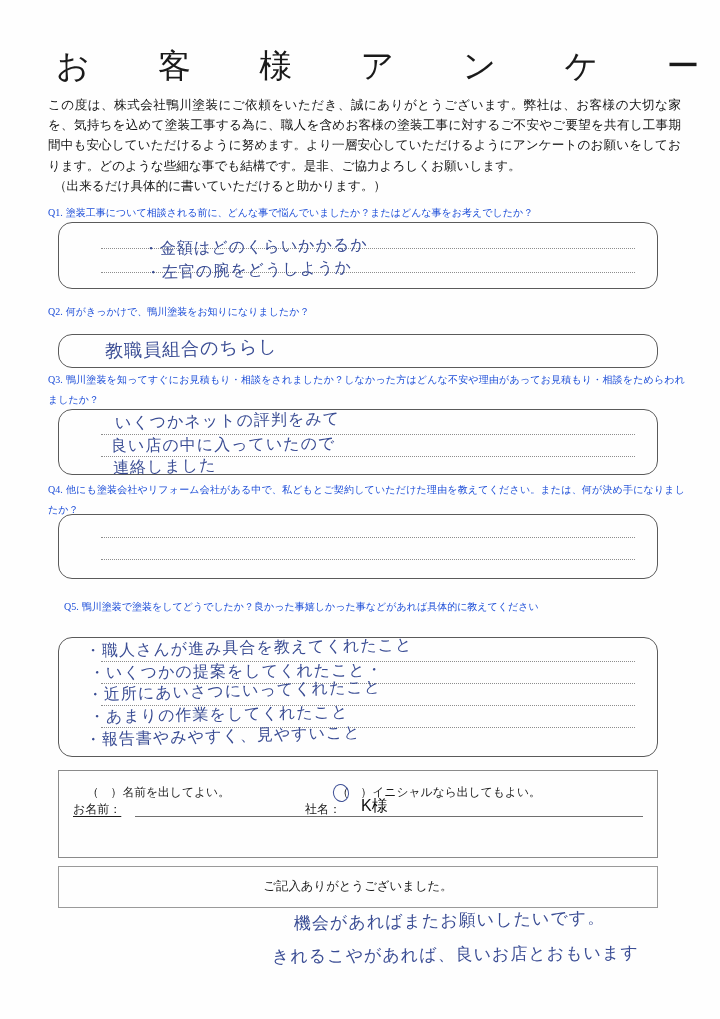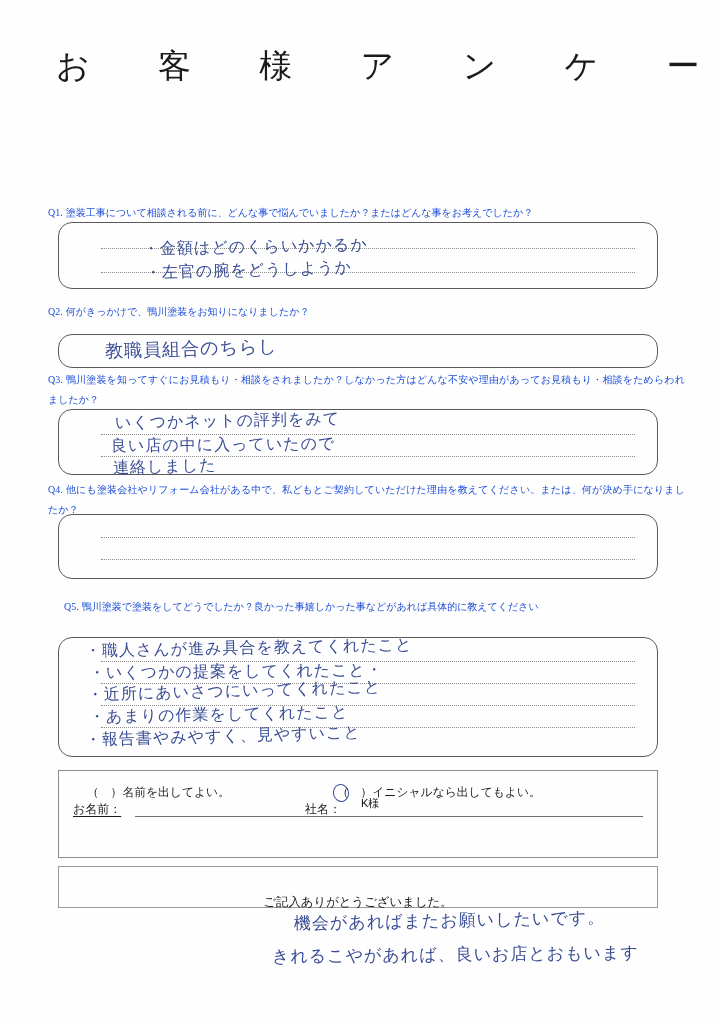--- a/index.html
+++ b/index.html
@@ -146,21 +146,21 @@
     left: 232px;
     top: 15px;
     right: 0;
     border-bottom: 1px solid #6f6f6f;
   }
   .kvalue {
     position: absolute;
     left: 288px;
     top: -5px;
     font-family: "Liberation Sans", sans-serif;
-    font-size: 11px;
+    font-size: 16px;
     color: #0d0d0d;
   }
   .circlemark {
     position: absolute;
     display: inline-block;
     width: 14px;
     height: 16px;
     border: 1.6px solid #2b3f8c;
     border-radius: 50%;
     transform: rotate(-16deg);
@@ -171,39 +171,43 @@
   .thanks {
     position: absolute;
     left: 58px;
     top: 866px;
     width: 600px;
     height: 42px;
     box-sizing: border-box;
     border: 1px solid #9a9a9a;
     text-align: center;
     font-size: 12.4px;
-    padding-top: 27px;
+    padding-top: 11px;
     color: #171717;
   }
 
   
   .bottomnote {
     position: absolute;
     left: 272px;
     top: 912px;
     width: 420px;
   }
 </style>
 </head>
 <body>
 
 <div class="page">
 
   <div class="title">お 客 様 ア ン ケ ー ト</div>
 
+  <div class="intro">
+    <span>この度は、株式会社鴨川塗装にご依頼をいただき、誠にありがとうございます。弊社は、お客様の大切な家を、気持ちを込めて塗装工事する為に、職人を含めお客様の塗装工事に対するご不安やご要望を共有し工事期間中も安心していただけるように努めます。より一層安心していただけるようにアンケートのお願いをしております。どのような些細な事でも結構です。是非、ご協力よろしくお願いします。</span>
+    <span class="lastline">（出来るだけ具体的に書いていただけると助かります。）</span>
+  </div>
 
   <div class="qtext" style="top:203px;">
     <span class="qnum">Q1.</span><span>塗装工事について相談される前に、どんな事で悩んでいましたか？またはどんな事をお考えでしたか？</span>
   </div>
   <div class="abox" style="top:222px;height:67px;">
     <div class="rule" style="top:25px;"></div>
     <div class="rule" style="top:49px;"></div>
     <div class="hw" style="left:84px;top:16px;">・金額はどのくらいかかるか</div>
     <div class="hw s2" style="left:86px;top:40px;">・左官の腕をどうしようか</div>
   </div>

